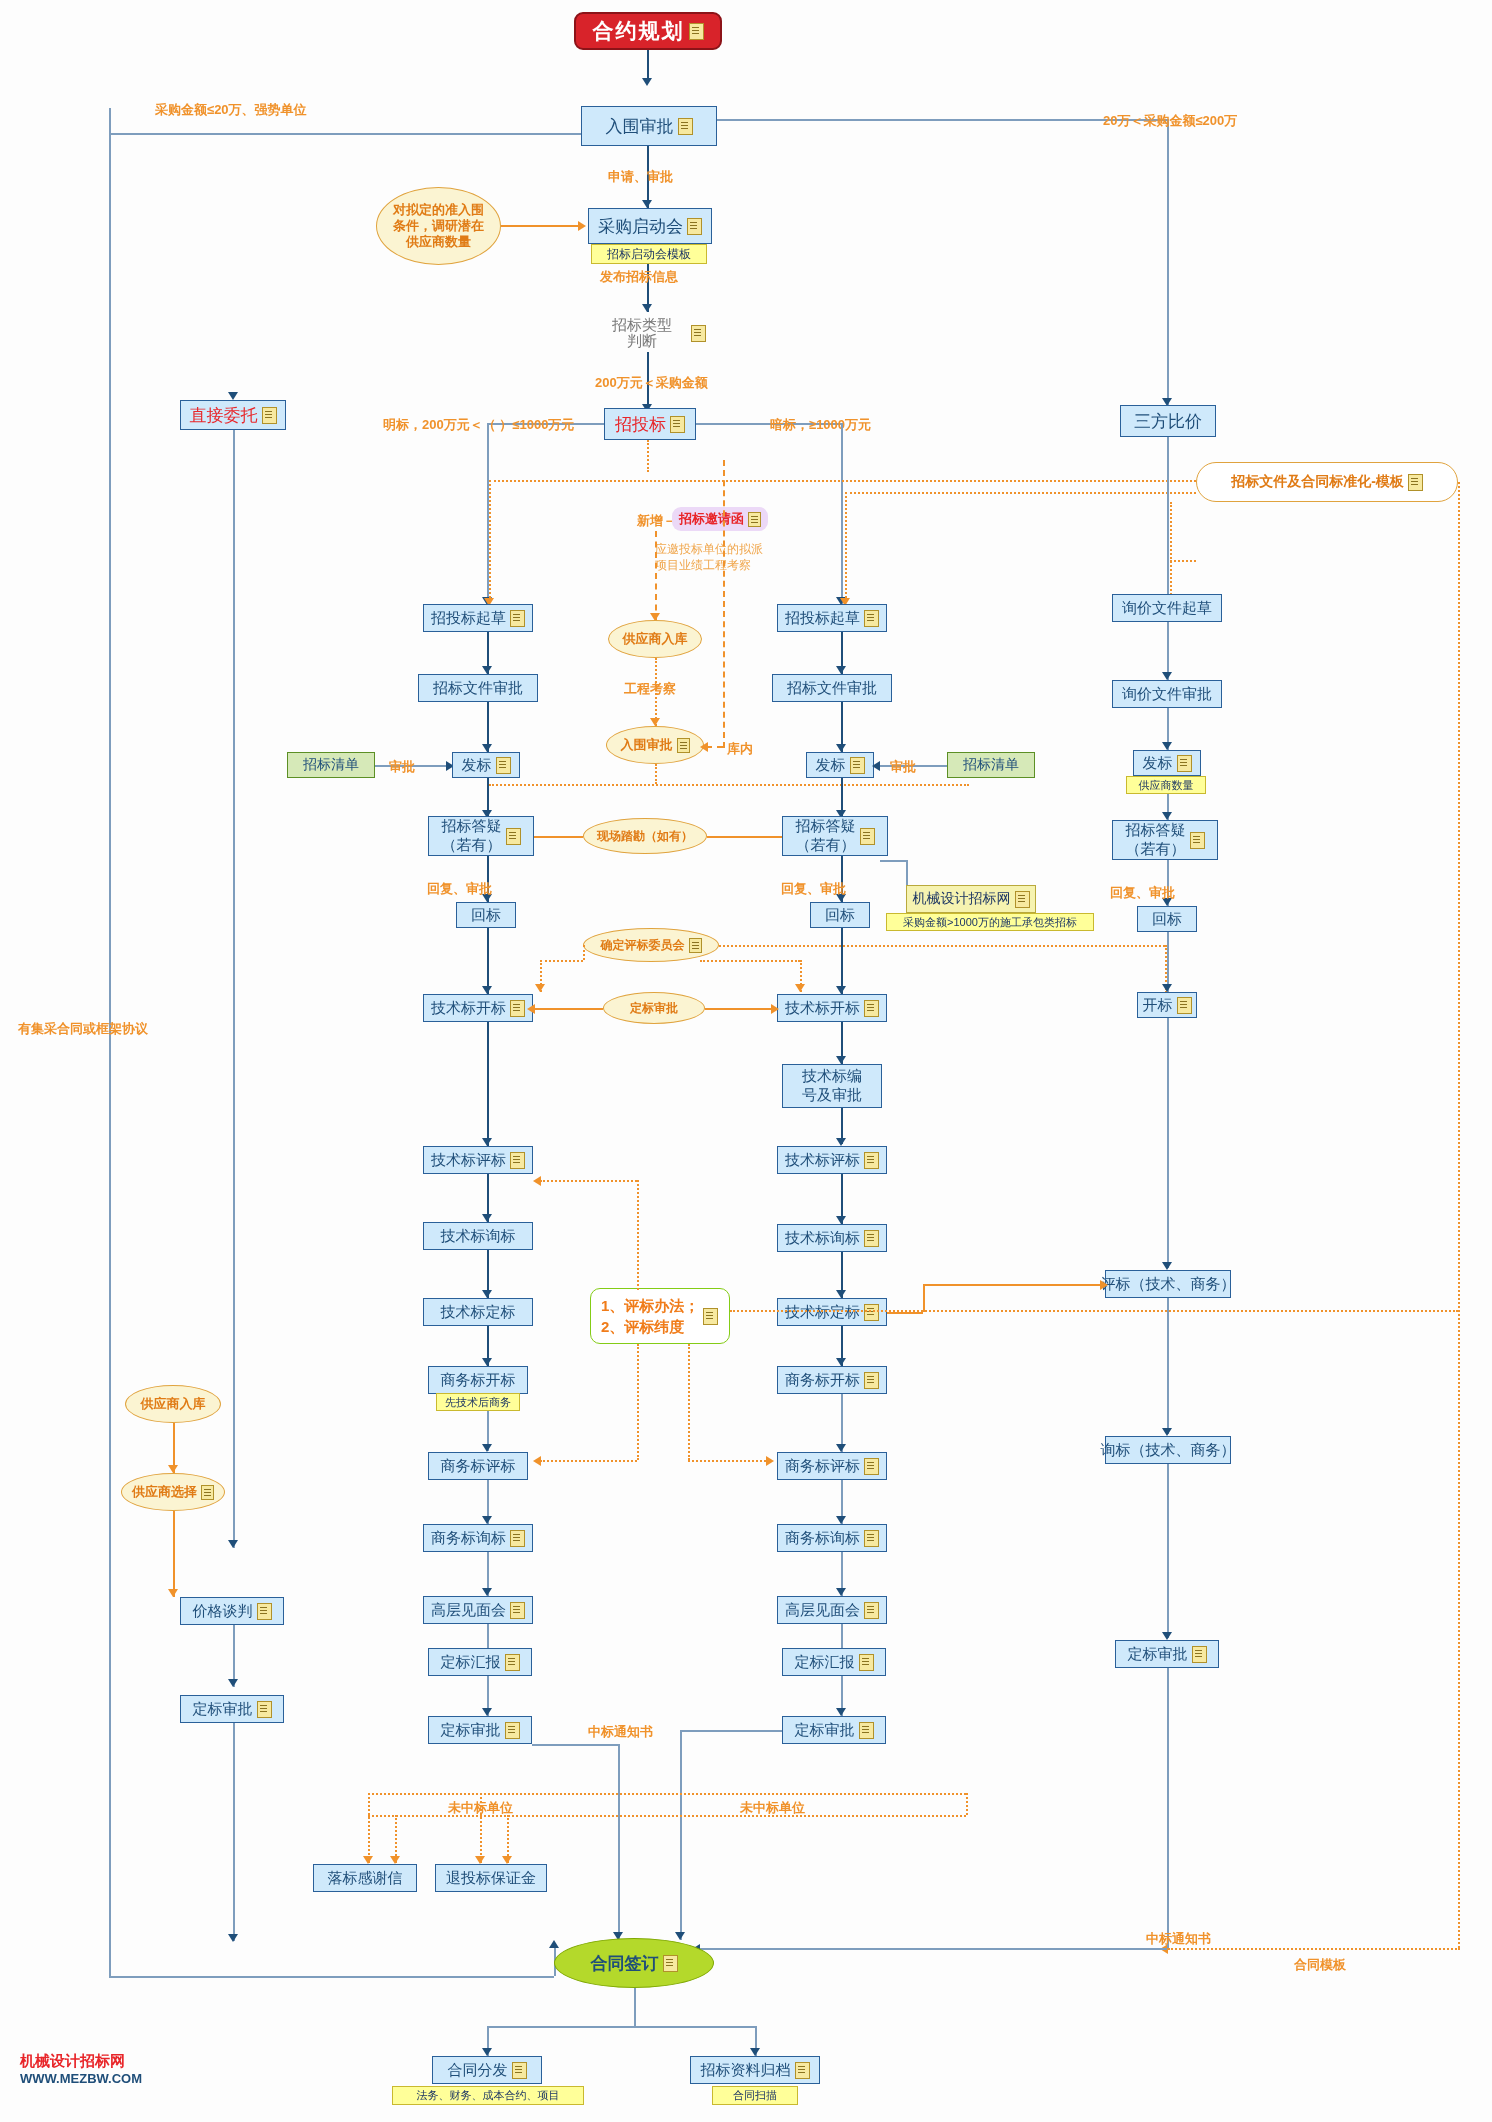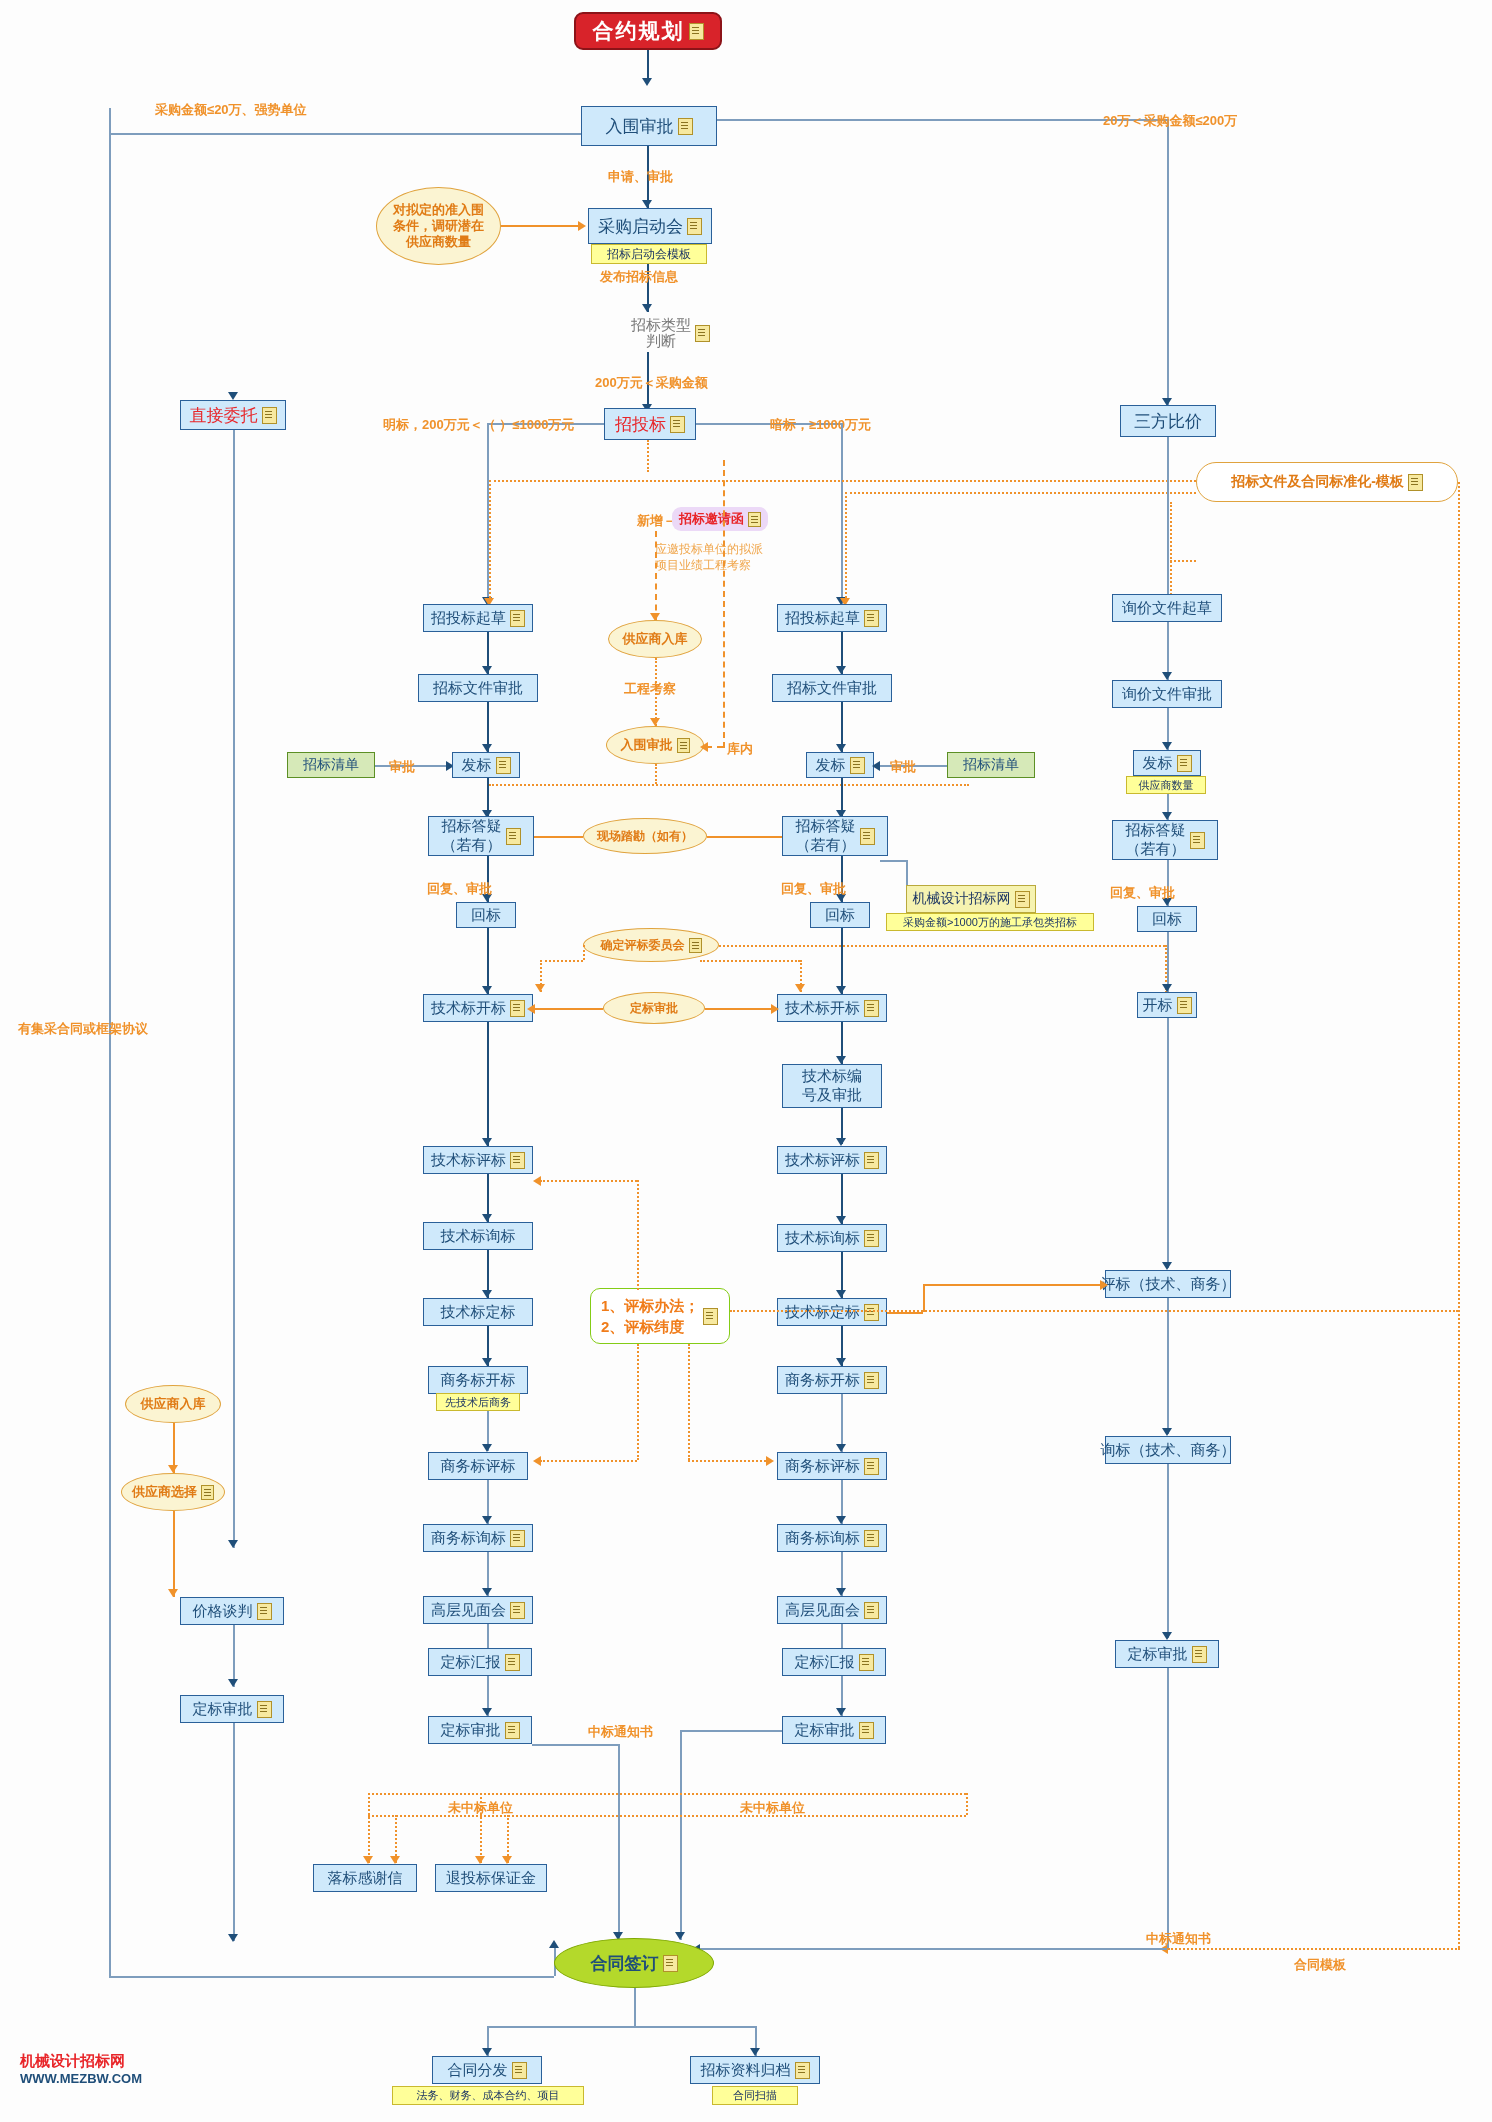--- a/index.html
+++ b/index.html
@@ -99,21 +99,21 @@
   <div class="node ellipse" style="left:376px;top:187px;width:125px;height:78px;">
     <span>对拟定的准入围<br>条件，调研潜在<br>供应商数量</span>
   </div>
   <div class="ln lnh" style="left:501px;top:225px;width:78px;background:#f0922b;"></div>
   <div class="ar ar-ro" style="left:578px;top:221px;"></div>
 
   <div class="ln lnv dk" style="left:647px;top:264px;height:48px;"></div>
   <div class="ar ar-d" style="left:642px;top:304px;"></div>
   <div class="tx" style="left:600px;top:268px;">发布招标信息</div>
 
-  <div class="node plainbox" style="left:600px;top:313px;width:110px;height:40px;justify-content:flex-end;padding-left:8px;">
+  <div class="node plainbox" style="left:600px;top:313px;width:110px;height:40px;justify-content:center;padding-left:8px;gap:15px;">
     <span>招标类型<br>判断</span>
       <span class="noteicon"></span>
   </div>
   <div class="ln lnv dk" style="left:647px;top:352px;height:60px;"></div>
   <div class="ar ar-d" style="left:642px;top:404px;"></div>
   <div class="tx" style="left:595px;top:374px;">200万元＜采购金额</div>
 
   <div class="node bx red" style="left:180px;top:400px;width:106px;height:30px;">
     <span class="lbl">直接委托</span>
       <span class="noteicon"></span>

